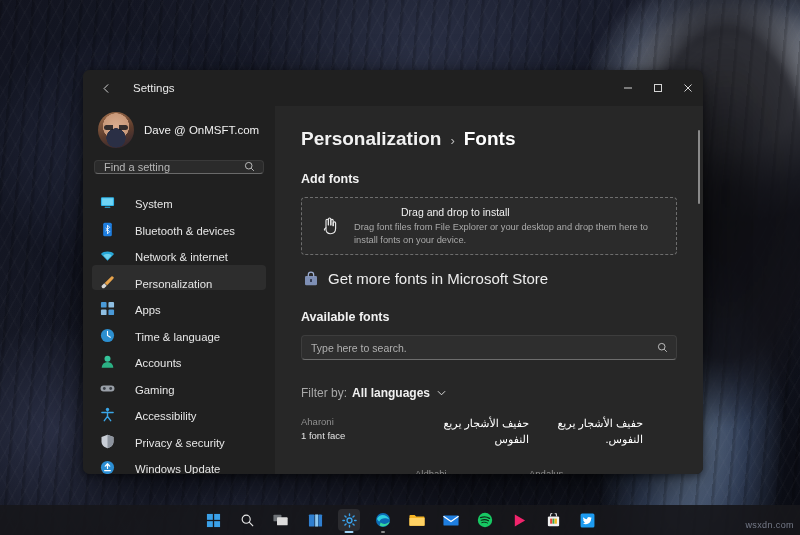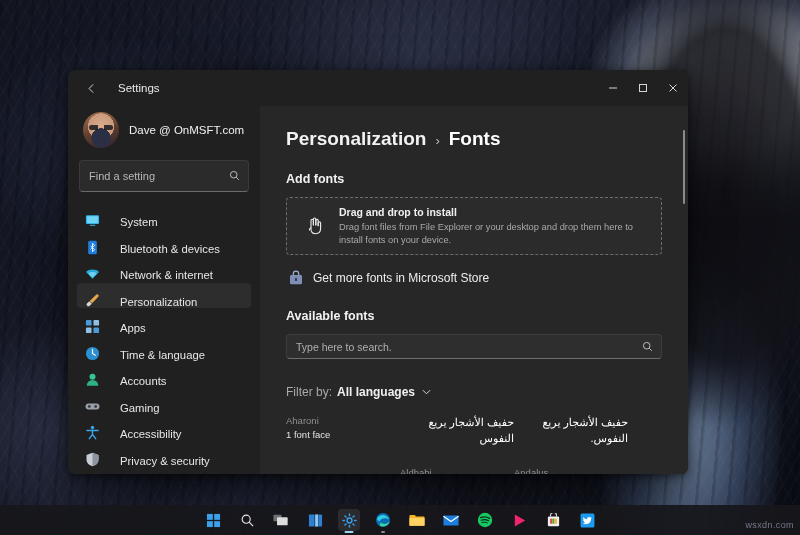--- a/index.html
+++ b/index.html
@@ -42,21 +42,21 @@
     right: -30px; top: -40px;
     width: 260px; height: 520px;
     background:
       radial-gradient(ellipse 150px 300px at 60% 45%, rgba(14,14,18,0.97) 0%, rgba(18,18,24,0.85) 55%, rgba(0,0,0,0) 78%);
     filter: blur(2px);
   }
 
   
   #settings-window {
     position: absolute;
-    left: 68px; top: 70px;
+    left: 83px; top: 70px;
     width: 620px; height: 404px;
     background: #202020;
     border-radius: 7px;
     overflow: hidden;
     box-shadow: 0 14px 42px rgba(0,0,0,0.62), 0 2px 8px rgba(0,0,0,0.5);
     display: flex;
     flex-direction: column;
     color: #ffffff;
   }
 
@@ -111,21 +111,21 @@
     content: "";
     position: absolute; left: 6px; top: 13px; width: 24px; height: 5px;
     border-radius: 3px;
     background: linear-gradient(90deg, rgba(25,25,30,0.85) 0 38%, rgba(0,0,0,0) 38% 62%, rgba(25,25,30,0.85) 62% 100%);
   }
   .profile-name { font-size: 11.5px; color: #f0f0f0; }
 
   .search-box {
     position: relative;
     margin: 0 2px 10px 2px;
-    height: 32px;
+    height: 14px;
     background: #2b2b2b;
     border: 1px solid #3a3a3a;
     border-bottom-color: #6a6a6a;
     border-radius: 4px;
     display: flex; align-items: center;
   }
   .search-box input {
     flex: 1;
     background: transparent; border: 0; outline: none;
     color: #e0e0e0;
@@ -174,26 +174,26 @@
   .dropzone {
     border: 1px dashed #6d6d6d;
     border-radius: 4px;
     background: #2b2b2b;
     height: 58px;
     display: flex; align-items: center; gap: 12px;
     padding: 0 16px;
     margin-bottom: 12px;
   }
   .dz-icon { width: 24px; height: 24px; flex: none; color: #e6e6e6; }
-  .dz-title { font-size: 10.5px; font-weight: 700; color: #f0f0f0; margin-bottom: 3px; }
+  .dz-title { font-size: 10.5px; font-weight: 400; color: #f0f0f0; margin-bottom: 3px; margin-left: 47px; }
   .dz-sub { font-size: 9.3px; color: #a9a9a9; line-height: 1.38; }
 
   .store-row { display: flex; align-items: center; gap: 9px; padding: 3px 2px; margin-bottom: 20px; }
   .store-ico { width: 16px; height: 16px; flex: none; }
-  .store-label { font-size: 12px; color: #ededed; }
+  .store-label { font-size: 15px; color: #ededed; }
 
   .fonts-search {
     position: relative;
     height: 25px;
     background: #2e2e2e;
     border: 1px solid #3d3d3d;
     border-bottom-color: #6d6d6d;
     border-radius: 4px;
     display: flex; align-items: center;
     margin-bottom: 26px;

